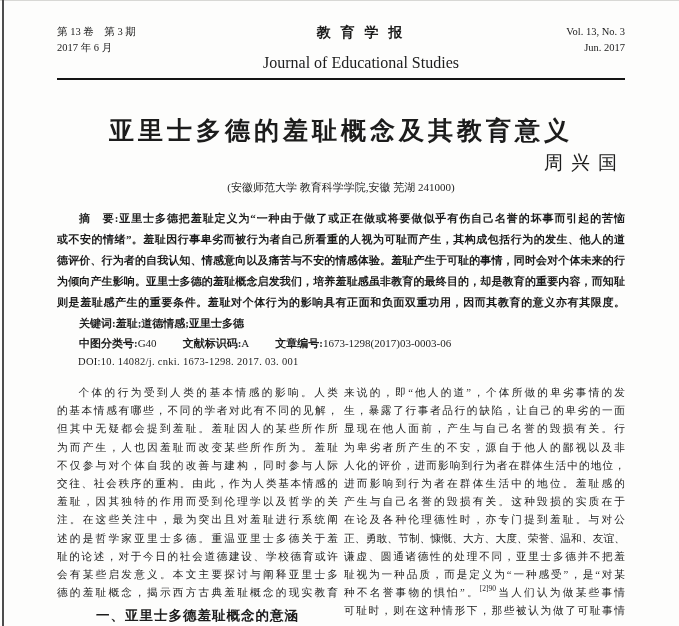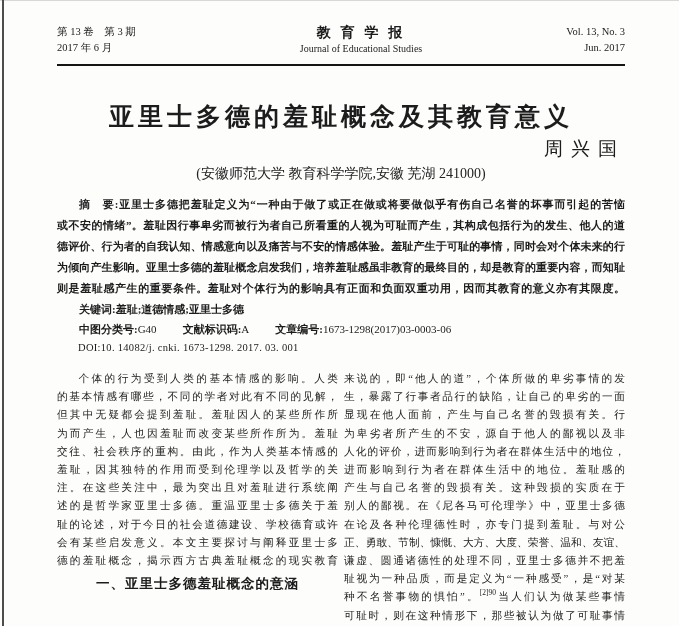--- a/index.html
+++ b/index.html
@@ -15,29 +15,29 @@
   }
   .scan-edge{position:absolute;left:2px;top:0;width:2px;height:626px;background:#4d4d4d;}
   .scan-top{position:absolute;left:0;top:0;width:679px;height:1px;background:#d8d8d5;}
 
   
   .jheader{display:flex;justify-content:space-between;align-items:flex-start;font-size:10.5px;line-height:16px;}
   .h-left{width:160px;text-align:left;}
   .h-center{flex:1;text-align:center;}
   .h-right{width:120px;text-align:right;}
   .jname-cn{font-family:"Liberation Sans","DejaVu Sans",sans-serif;font-weight:700;font-size:14px;letter-spacing:3px;}
-  .jname-en{font-size:10px;margin-top:1px;}
+  .jname-en{font-size:16px;margin-top:15px;}
   .header-rule{margin-top:7px;border-top:2px solid #151515;}
 
   
   .title{margin:34px 0 0 0;text-align:center;
     font-family:"Liberation Sans","DejaVu Sans",sans-serif;
     font-weight:700;font-size:25px;letter-spacing:4px;line-height:32px;}
   .author{margin-top:8px;text-align:right;font-size:19px;letter-spacing:8px;line-height:18px;}
-  .affiliation{margin-top:9px;text-align:center;font-size:14px;line-height:13px;color:#232323;}
+  .affiliation{margin-top:9px;text-align:center;font-size:11px;line-height:13px;color:#232323;}
 
   
   .abstract{margin-top:14px;font-weight:700;font-size:11px;line-height:21px;}
   .aline{text-align:justify;text-align-last:justify;}
   .aline.ind{text-indent:2em;}
   .keywords{font-weight:700;font-size:11px;line-height:21px;text-indent:2em;}
   .meta-line{font-size:11px;line-height:19px;text-indent:2em;}
   .meta-line .lab{font-weight:700;}
   .meta-line .val{font-weight:400;}
   .meta-line .gap{display:inline-block;width:26px;}
@@ -93,38 +93,38 @@
   <div class="meta-line"><span class="lab">中图分类号:</span><span class="val">G40</span><span class="gap"></span><span class="lab">文献标识码:</span><span class="val">A</span><span class="gap"></span><span class="lab">文章编号:</span><span class="val">1673-1298(2017)03-0003-06</span></div>
 
   <div class="doi">DOI:10. 14082/j. cnki. 1673-1298. 2017. 03. 001</div>
 
   <div class="columns">
     <div class="col">
         <div class="bl ind">个体的行为受到人类的基本情感的影响。人类</div>
         <div class="bl">的基本情感有哪些，不同的学者对此有不同的见解，</div>
         <div class="bl">但其中无疑都会提到羞耻。羞耻因人的某些所作所</div>
         <div class="bl">为而产生，人也因羞耻而改变某些所作所为。羞耻</div>
+        <div class="bl">不仅参与对个体自我的改善与建构，同时参与人际</div>
         <div class="bl">交往、社会秩序的重构。由此，作为人类基本情感的</div>
         <div class="bl">羞耻，因其独特的作用而受到伦理学以及哲学的关</div>
         <div class="bl">注。在这些关注中，最为突出且对羞耻进行系统阐</div>
         <div class="bl">述的是哲学家亚里士多德。重温亚里士多德关于羞</div>
         <div class="bl">耻的论述，对于今日的社会道德建设、学校德育或许</div>
         <div class="bl">会有某些启发意义。本文主要探讨与阐释亚里士多</div>
         <div class="bl">德的羞耻概念，揭示西方古典羞耻概念的现实教育</div>
         <div class="sec-heading">一、亚里士多德羞耻概念的意涵</div>
       </div>
     <div class="col">
         <div class="bl">来说的，即“他人的道”，个体所做的卑劣事情的发</div>
         <div class="bl">生，暴露了行事者品行的缺陷，让自己的卑劣的一面</div>
         <div class="bl">显现在他人面前，产生与自己名誉的毁损有关。行</div>
         <div class="bl">为卑劣者所产生的不安，源自于他人的鄙视以及非</div>
         <div class="bl">人化的评价，进而影响到行为者在群体生活中的地位，</div>
         <div class="bl">进而影响到行为者在群体生活中的地位。羞耻感的</div>
         <div class="bl">产生与自己名誉的毁损有关。这种毁损的实质在于</div>
-        <div class="bl">别人的鄙视。在《尼各马可伦理学》中，亚里士多德</div>
         <div class="bl">在论及各种伦理德性时，亦专门提到羞耻。与对公</div>
         <div class="bl">正、勇敢、节制、慷慨、大方、大度、荣誉、温和、友谊、</div>
         <div class="bl">谦虚、圆通诸德性的处理不同，亚里士多德并不把羞</div>
         <div class="bl">耻视为一种品质，而是定义为“一种感受”，是“对某</div>
         <div class="bl"><span>种不名誉事物的惧怕”。</span><sup class="cite">[2]90</sup><span>当人们认为做某些事情</span></div>
         <div class="bl">可耻时，则在这种情形下，那些被认为做了可耻事情</div>
       </div>
   </div>
 </div>
 

